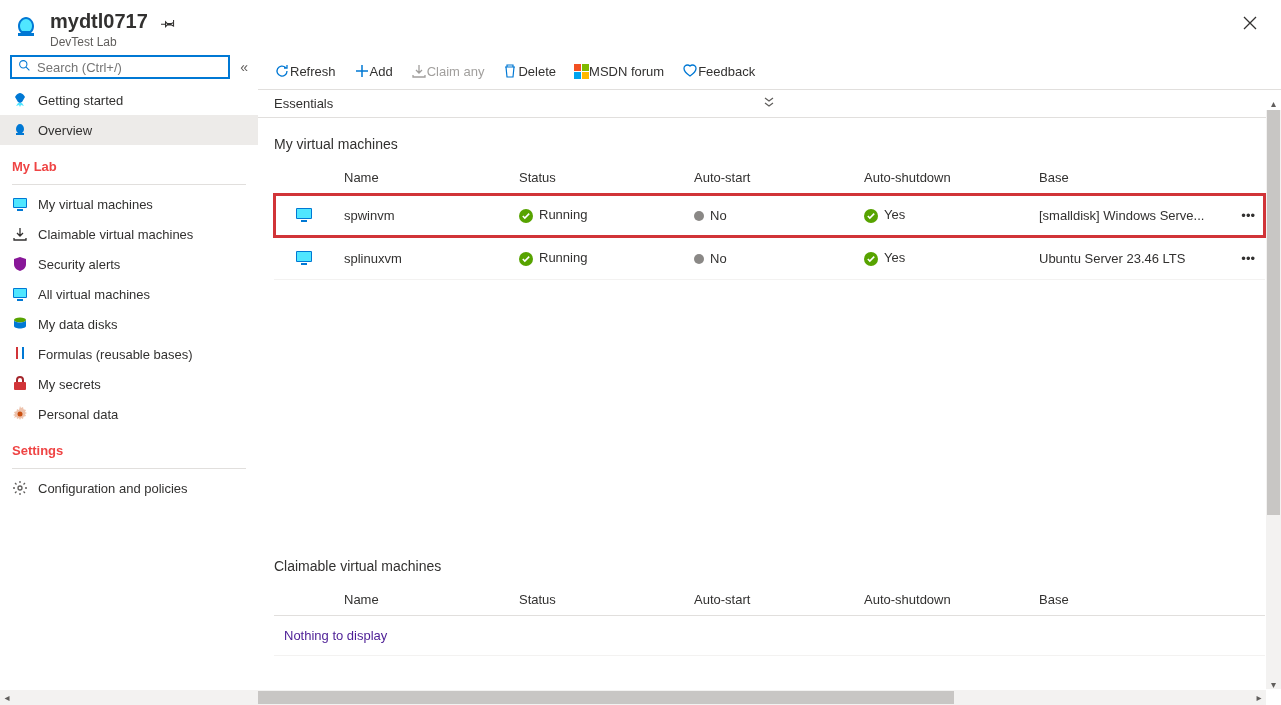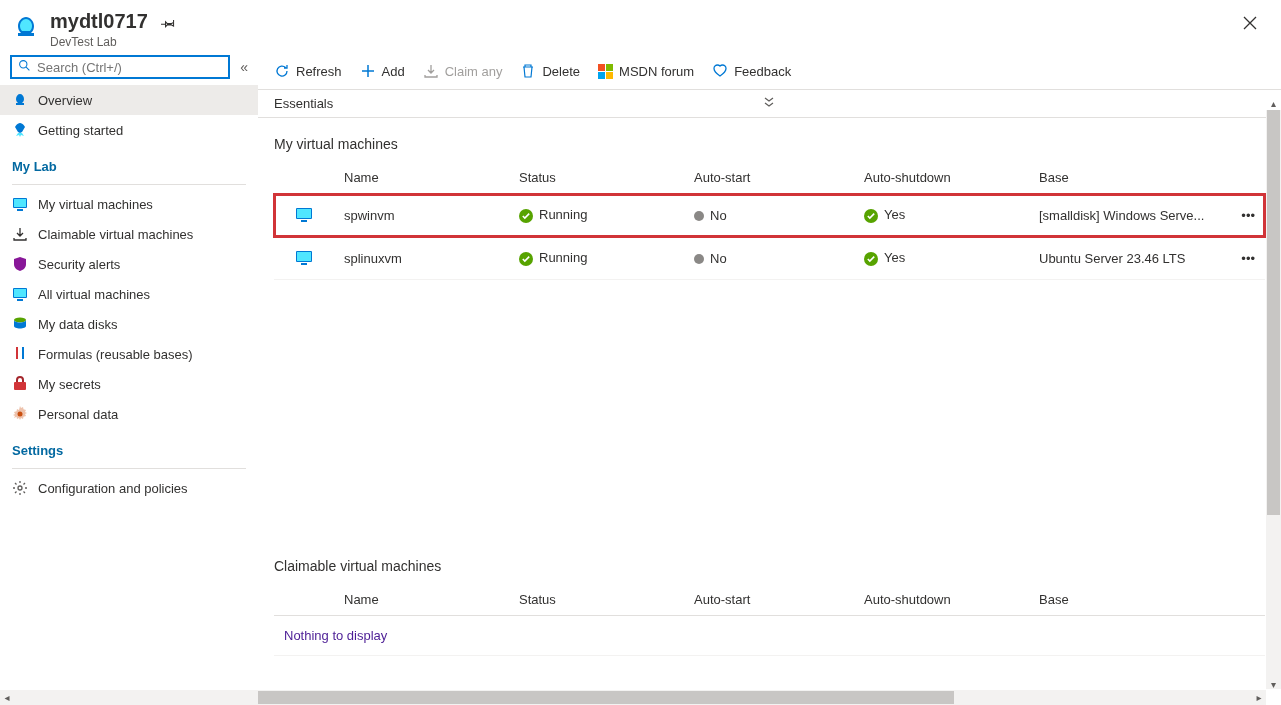--- a/index.html
+++ b/index.html
@@ -49,33 +49,33 @@
   .nav { flex: 1; overflow-y: auto; padding-top: 2px; }
   .nav-item {
     display: flex; align-items: center; gap: 10px;
     padding: 7px 10px 7px 12px;
     cursor: pointer;
   }
   .nav-item.active { background: #edebe9; }
   .nav-item .nav-icon { width: 16px; height: 16px; display: inline-flex; align-items: center; justify-content: center; }
   .nav-item span.label { font-size: 13px; }
   .nav-section {
-    font-size: 13px; font-weight: 600; color: #0369a1;
+    font-size: 13px; font-weight: 600; color: #ef4444;
     padding: 14px 10px 6px 12px;
   }
   .nav-divider { height: 1px; background: #e1dfdd; margin: 4px 12px; }
 
   
   .main { flex: 1; display: flex; flex-direction: column; overflow: hidden; }
   .toolbar {
     display: flex; align-items: center; gap: 14px;
     padding: 4px 14px 6px 14px;
     border-bottom: 1px solid #e1dfdd;
   }
-  .tbtn { display: inline-flex; align-items: center; gap: 6px; cursor: pointer; padding: 4px 2px; font-size: 13px; }
+  .tbtn { display: inline-flex; align-items: center; cursor: pointer; padding: 4px 2px; font-size: 13px; }
   .tbtn.disabled { color: #a19f9d; cursor: default; }
   .tbtn svg { width: 16px; height: 16px; }
 
   .content { flex: 1; overflow: auto; padding: 0 0 0 0; }
   .essentials {
     display: flex; align-items: center; justify-content: space-between;
     padding: 6px 16px;
     border-bottom: 1px solid #e1dfdd;
     font-size: 13px;
   }
@@ -179,36 +179,36 @@
               <circle cx="6.5" cy="6.5" r="4.5" fill="none" stroke="#0078d4" stroke-width="1.3"></circle>
               <line x1="10" y1="10" x2="14" y2="14" stroke="#0078d4" stroke-width="1.3"></line>
             </svg>
         </span>
         <input type="text" placeholder="Search (Ctrl+/)" style="">
       </div>
       <span class="collapse-btn">«</span>
     </div>
 
     <div class="nav">
-      <div class="nav-item active">
-        <span class="nav-icon">
-            <svg viewBox="0 0 16 16">
-              <path fill="#0078d4" d="M12 7c0-3-2-5-4-5S4 4 4 7c0 2 1 3 2 4H4v2h8v-2h-2c1-1 2-2 2-4z"></path>
-            </svg>
-          </span>
-        <span class="label">Overview</span>
-      </div>
       <div class="nav-item">
         <span class="nav-icon">
             <svg viewBox="0 0 16 16">
               <path fill="#0078d4" d="M8 1c3 0 5 4 5 4l-3 5-2 1-2-1-3-5s2-4 5-4z"></path>
               <path fill="#50e6ff" d="M6 11l-2 3 3-1 1 2 1-2 3 1-2-3z"></path>
             </svg>
           </span>
         <span class="label">Getting started</span>
+      </div>
+      <div class="nav-item active">
+        <span class="nav-icon">
+            <svg viewBox="0 0 16 16">
+              <path fill="#0078d4" d="M12 7c0-3-2-5-4-5S4 4 4 7c0 2 1 3 2 4H4v2h8v-2h-2c1-1 2-2 2-4z"></path>
+            </svg>
+          </span>
+        <span class="label">Overview</span>
       </div>
 
       <div class="nav-section">My Lab</div>
       <div class="nav-divider"></div>
 
       <div class="nav-item">
         <span class="nav-icon">
             <svg viewBox="0 0 16 16">
               <rect x="1" y="2" width="14" height="10" rx="1" fill="#0078d4"></rect>
               <rect x="2" y="3" width="12" height="8" fill="#50e6ff"></rect>

